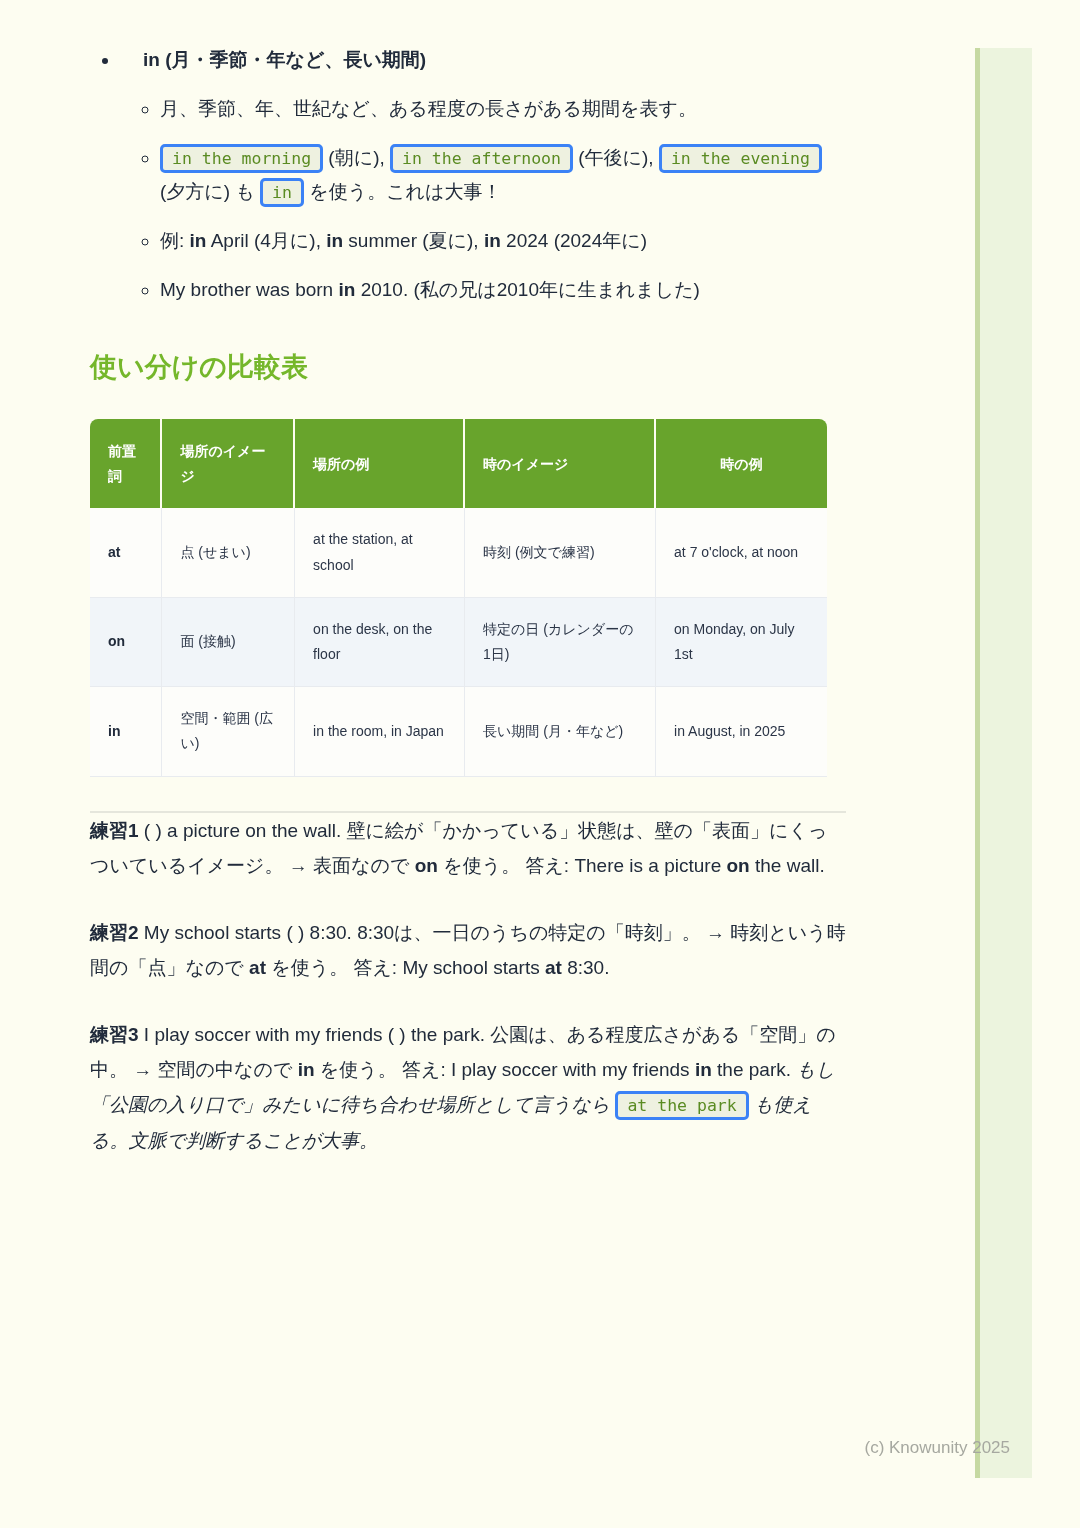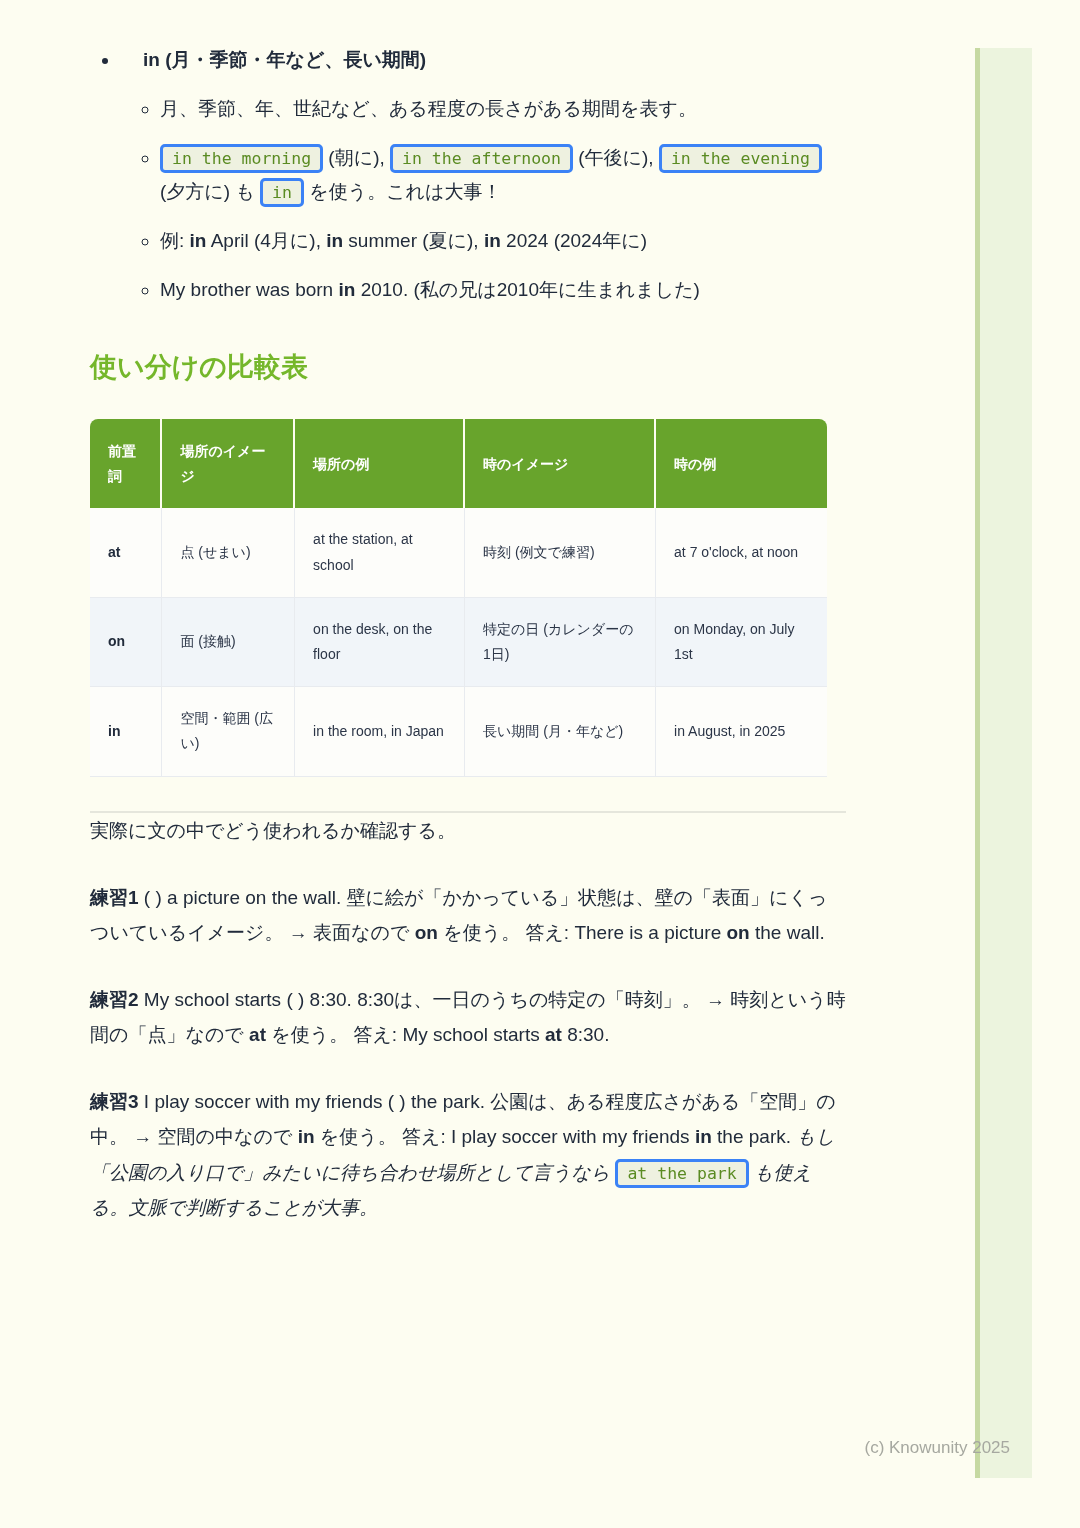--- a/index.html
+++ b/index.html
@@ -72,21 +72,21 @@
     border-collapse: separate;
     border-spacing: 0;
     table-layout: fixed;
     width: 737px;
     font-size: 14px;
   }
   table.compare th:nth-child(1) { width: 72px; }
   table.compare th:nth-child(2) { width: 132px; }
   table.compare th:nth-child(3) { width: 169px; }
   table.compare th:nth-child(4) { width: 190px; }
-  table.compare th:nth-child(5) { width: 170px; }
+  table.compare th:nth-child(5) { width: 170px; text-align: center; }
   table.compare th {
     background: #68a42c;
     color: #ffffff;
     font-weight: bold;
     text-align: left;
     vertical-align: middle;
     padding: 20px 18px;
     line-height: 1.75;
     border-right: 2px solid #fdfdf1;
   }
@@ -190,20 +190,19 @@
           <td>in the room, in Japan</td>
           <td>長い期間 (月・年など)</td>
           <td>in August, in 2025</td>
         </tr>
       </tbody>
   </table>
 
   <hr class="divider">
 
 
-  <p class="body-p">実際に文の中でどう使われるか確認する。</p>
   <p class="body-p"><strong>練習1</strong> ( ) a picture on the wall. 壁に絵が「かかっている」状態は、壁の「表面」にくっついているイメージ。 → 表面なので <strong>on</strong> を使う。 答え: There is a picture <strong>on</strong> the wall.</p>
   <p class="body-p"><strong>練習2</strong> My school starts ( ) 8:30. 8:30は、一日のうちの特定の「時刻」。 → 時刻という時間の「点」なので <strong>at</strong> を使う。 答え: My school starts <strong>at</strong> 8:30.</p>
   <p class="body-p"><strong>練習3</strong> I play soccer with my friends ( ) the park. 公園は、ある程度広さがある「空間」の中。 → 空間の中なので <strong>in</strong> を使う。 答え: I play soccer with my friends <strong>in</strong> the park. <em>もし「公園の入り口で」みたいに待ち合わせ場所として言うなら </em><code class="code">at the park</code><em> も使える。文脈で判断することが大事。</em></p>
 
 </div>
 
 <div class="watermark">(c) Knowunity 2025</div>
 
 </body></html>

